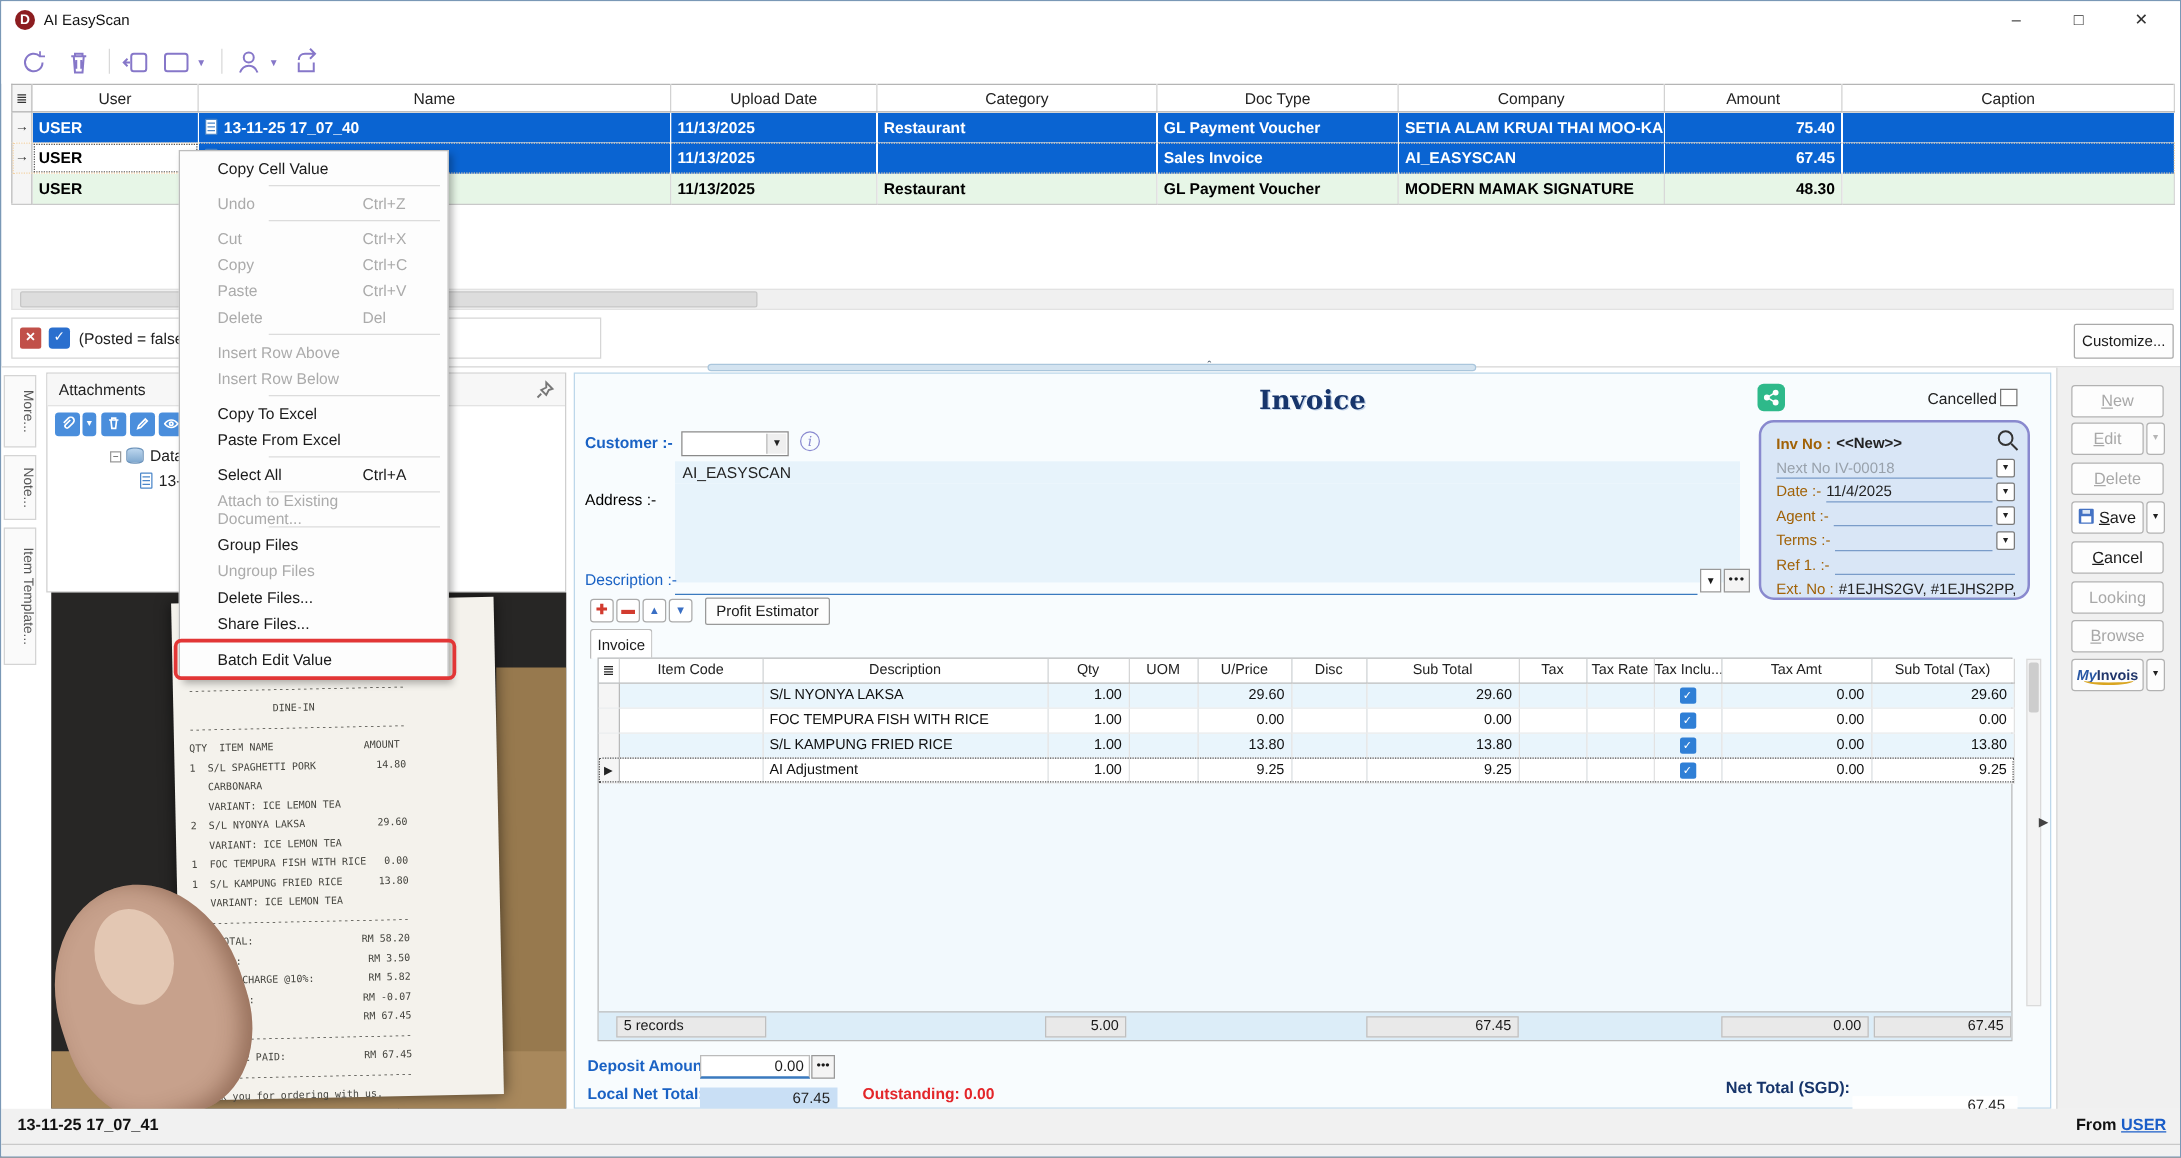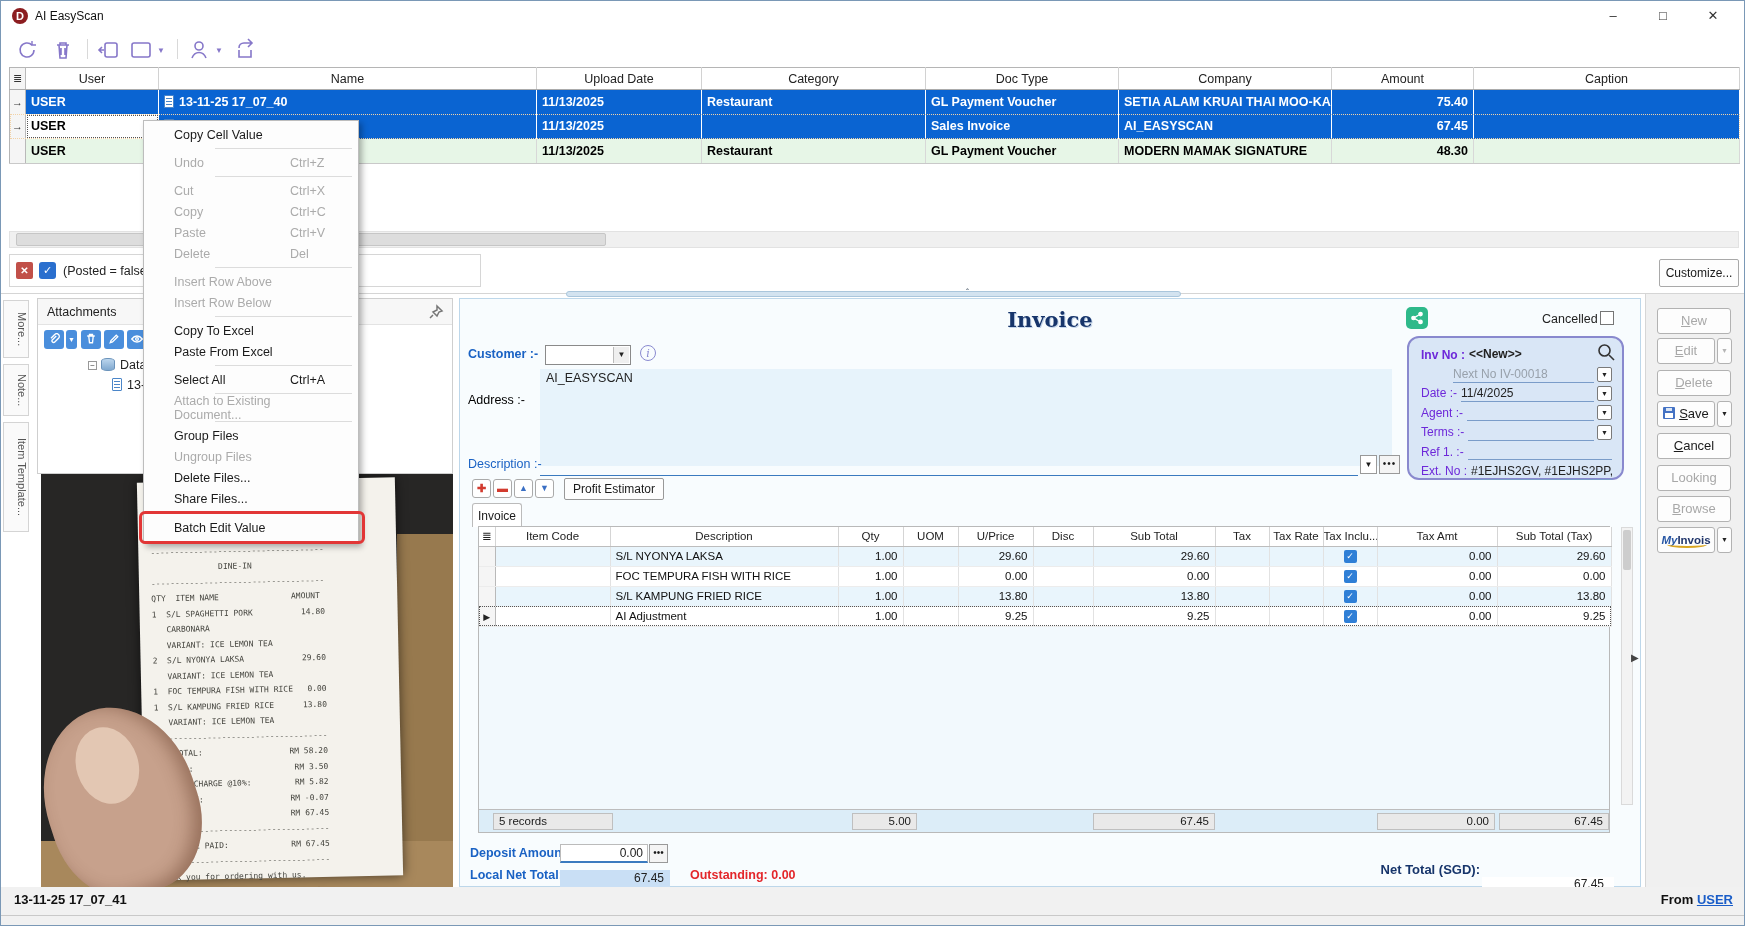--- a/index.html
+++ b/index.html
@@ -116,24 +116,24 @@
   .descline { position:absolute; left:80px; top:176px; width:818px; border-bottom:1px solid #3a7abf; }
   .descdd { position:absolute; left:900px; top:156px; width:17px; height:19px; background:#fff; border:1px solid #999;
             font-size:8px; text-align:center; line-height:18px; }
   .descdots { position:absolute; left:919px; top:156px; width:21px; height:19px; background:#f4f4f4; border:1px solid #999;
               font-size:10px; text-align:center; line-height:16px; letter-spacing:1px; }
 
   
   .infobox { position:absolute; left:947px; top:37px; width:217px; height:144px; background:#d9e6f6;
              border:2px solid #8989ce; border-radius:12px; padding:7px 10px 0 12px; font-size:12px; }
   .irow { position:relative; height:19.4px; display:flex; align-items:center; }
-  .ilab { color:#6d28d9; white-space:nowrap; margin-right:4px; }
+  .ilab { color:#a16207; white-space:nowrap; margin-right:4px; }
   .ival { flex:1; color:#222; border-bottom:1px solid #7a9cc9; height:17px; line-height:16px; white-space:nowrap; overflow:hidden; }
   .ival.noline { border-bottom:none; }
-  .gray { color:#98a1ab;margin-left:32px; }
+  .gray { color:#98a1ab; }
   .idd { width:15px; height:15px; background:#fff; border:1px solid #7a7a7a; border-radius:2px; font-size:7px;
          text-align:center; line-height:14px; color:#222; margin-left:3px; }
   .mag { position:absolute; right:6px; top:4px; width:20px; height:20px; }
   .mag svg { stroke:#333; fill:none; stroke-width:1.6; }
 
   
   .dtbtn { position:absolute; top:180px; width:19px; height:19px; background:#fff; border:1px solid #aaa; border-radius:3px;
            text-align:center; line-height:17px; font-size:11px; font-weight:bold; }
   .profit { position:absolute; left:104px; top:179px; width:100px; height:22px; background:#fdfdfd; border:1px solid #999;
             border-radius:2px; font-size:12px; text-align:center; line-height:20px; }
@@ -597,21 +597,21 @@
                 <td></td>
                 <td></td>
                 <td style="text-align:center"><span class="cbx">✓</span></td>
                 <td class="dnum">0.00</td>
                 <td class="dnum">9.25</td>
               </tr>
             </tbody>
         </table>
         <div class="dfooter">
           <div class="fbox" style="left:14px; width:120px">5 records</div>
-          <div class="fbox right" style="left:373px; width:65px">5.00</div>
+          <div class="fbox right" style="left:357px; width:65px">5.00</div>
           <div class="fbox right" style="left:614px; width:122px">67.45</div>
           <div class="fbox right" style="left:898px; width:118px">0.00</div>
           <div class="fbox right" style="left:1020px; width:110px">67.45</div>
         </div>
       </div>
 
       <div class="bluelabel deplabel">Deposit Amount:</div>
       <div class="depfield">0.00</div>
       <div class="depdots">•••</div>
       <div class="bluelabel lnlabel">Local Net Total:</div>

